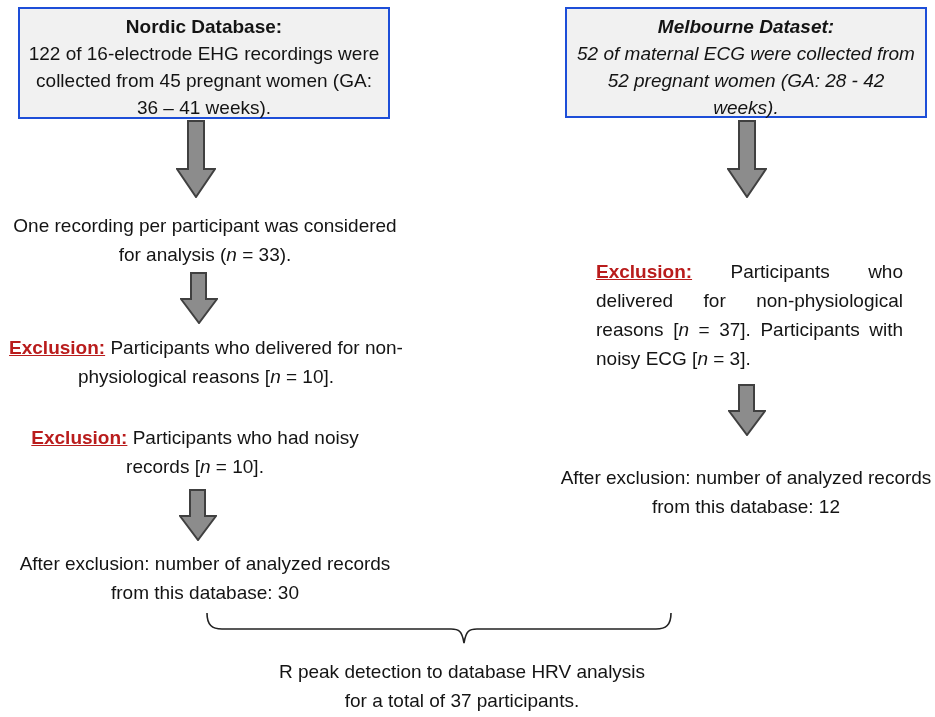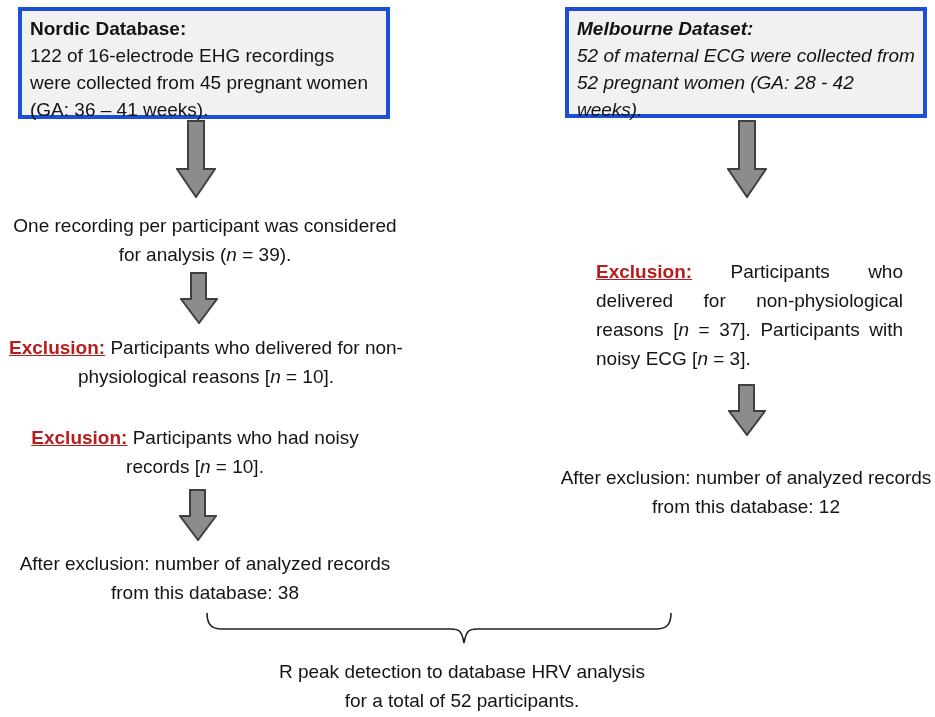--- a/index.html
+++ b/index.html
@@ -2,22 +2,22 @@
 <html><head>
 <meta charset="utf-8">
 <style>
   html,body{margin:0;padding:0;background:#ffffff;}
   .canvas{
     position:relative;width:935px;height:717px;background:#ffffff;
     font-family:"Liberation Sans",sans-serif;color:#141414;font-size:19px;
     overflow:hidden;
   }
   .box{
-    position:absolute;background:#f1f1f1;border:4px solid #1d4ed8;
-    padding:4px 8px;box-sizing:border-box;line-height:27px;
+    position:absolute;background:#f1f1f1;border:2px solid #1d4ed8;
+    text-align:center;padding:4px 8px;box-sizing:border-box;line-height:27px;
   }
   .boxA{left:18px;top:7px;width:372px;height:112px;}
   .boxB{left:565px;top:7px;width:362px;height:111px;font-style:italic;}
   .box-title{font-weight:bold;}
   .txt{position:absolute;line-height:29px;}
   .center{text-align:center;}
   .justify{text-align:justify;}
   .red-label{color:#b91c1c;font-weight:bold;text-decoration:underline;}
   .bold-label{font-weight:normal;}
   .arrow{position:absolute;}
@@ -40,46 +40,46 @@
   </div>
 
   <svg class="arrow" style="left:176px;top:120px" width="40" height="78" viewBox="0 0 40 78">
     <polygon points="12,1 28,1 28,49 39,49 20,77 1,49 12,49" stroke="#404040" stroke-width="2" stroke-linejoin="miter" fill="#8c8c8c"></polygon>
   </svg>
 
   <svg class="arrow" style="left:727px;top:120px" width="40" height="78" viewBox="0 0 40 78">
     <polygon points="12,1 28,1 28,49 39,49 20,77 1,49 12,49" stroke="#404040" stroke-width="2" stroke-linejoin="miter" fill="#8c8c8c"></polygon>
   </svg>
 
-  <div class="txt center" style="left:5px;top:211px;width:400px;"><span>One recording per participant was considered for analysis (</span><i>n</i><span> = 39).</span></div>
+  <div class="txt center" style="left:5px;top:211px;width:400px;"><span>One recording per participant was considered for analysis (</span><i>n</i><span> = 33).</span></div>
 
   <svg class="arrow" style="left:180px;top:272px" width="38" height="52" viewBox="0 0 38 52">
     <polygon points="11,1 26,1 26,27 37,27 19,51 1,27 11,27" stroke="#404040" stroke-width="2" stroke-linejoin="miter" fill="#8c8c8c"></polygon>
   </svg>
 
   <div class="txt center" style="left:0px;top:333px;width:412px;"><span class="red-label">Exclusion:</span> <span>Participants who delivered for non-physiological reasons [</span><i>n</i><span> = 10].</span></div>
 
   <div class="txt center" style="left:0px;top:423px;width:390px;"><span class="red-label">Exclusion:</span> <span>Participants who had noisy records [</span><i>n</i><span> = 10].</span></div>
 
   <svg class="arrow" style="left:179px;top:489px" width="38" height="52" viewBox="0 0 38 52">
     <polygon points="11,1 26,1 26,27 37,27 19,51 1,27 11,27" stroke="#404040" stroke-width="2" stroke-linejoin="miter" fill="#8c8c8c"></polygon>
   </svg>
 
-  <div class="txt center" style="left:5px;top:549px;width:400px;"><span class="bold-label">After exclusion:</span> <span>number of analyzed records from this database: 38</span></div>
+  <div class="txt center" style="left:5px;top:549px;width:400px;"><span class="bold-label">After exclusion:</span> <span>number of analyzed records from this database: 30</span></div>
 
   <div class="txt justify" style="left:596px;top:257px;width:307px;"><span class="red-label">Exclusion:</span> <span>Participants who delivered for non-physiological reasons [</span><i>n</i><span> = 37]. Participants with noisy ECG [</span><i>n</i><span> = 3].</span></div>
 
   <svg class="arrow" style="left:728px;top:384px" width="38" height="52" viewBox="0 0 38 52">
     <polygon points="11,1 26,1 26,27 37,27 19,51 1,27 11,27" stroke="#404040" stroke-width="2" stroke-linejoin="miter" fill="#8c8c8c"></polygon>
   </svg>
 
   <div class="txt center" style="left:545px;top:463px;width:402px;"><span class="bold-label">After exclusion:</span> <span>number of analyzed records from this database: 12</span></div>
 
   <svg class="brace" width="468" height="36" viewBox="0 0 468 36">
     <path d="M2,3 C2,15 7,19 17,19 L246,19 C254,19 257,21 259,33 C261,21 264,19 272,19 L451,19 C461,19 466,15 466,3" fill="none" stroke-width="1.6" stroke="#222222"></path>
   </svg>
 
   <div class="txt center" style="left:167px;top:657px;width:590px;">
     <div>R peak detection to database HRV analysis</div>
-    <div>for a total of 52 participants.</div>
+    <div>for a total of 37 participants.</div>
   </div>
 
 </div>
 
 </body></html>

